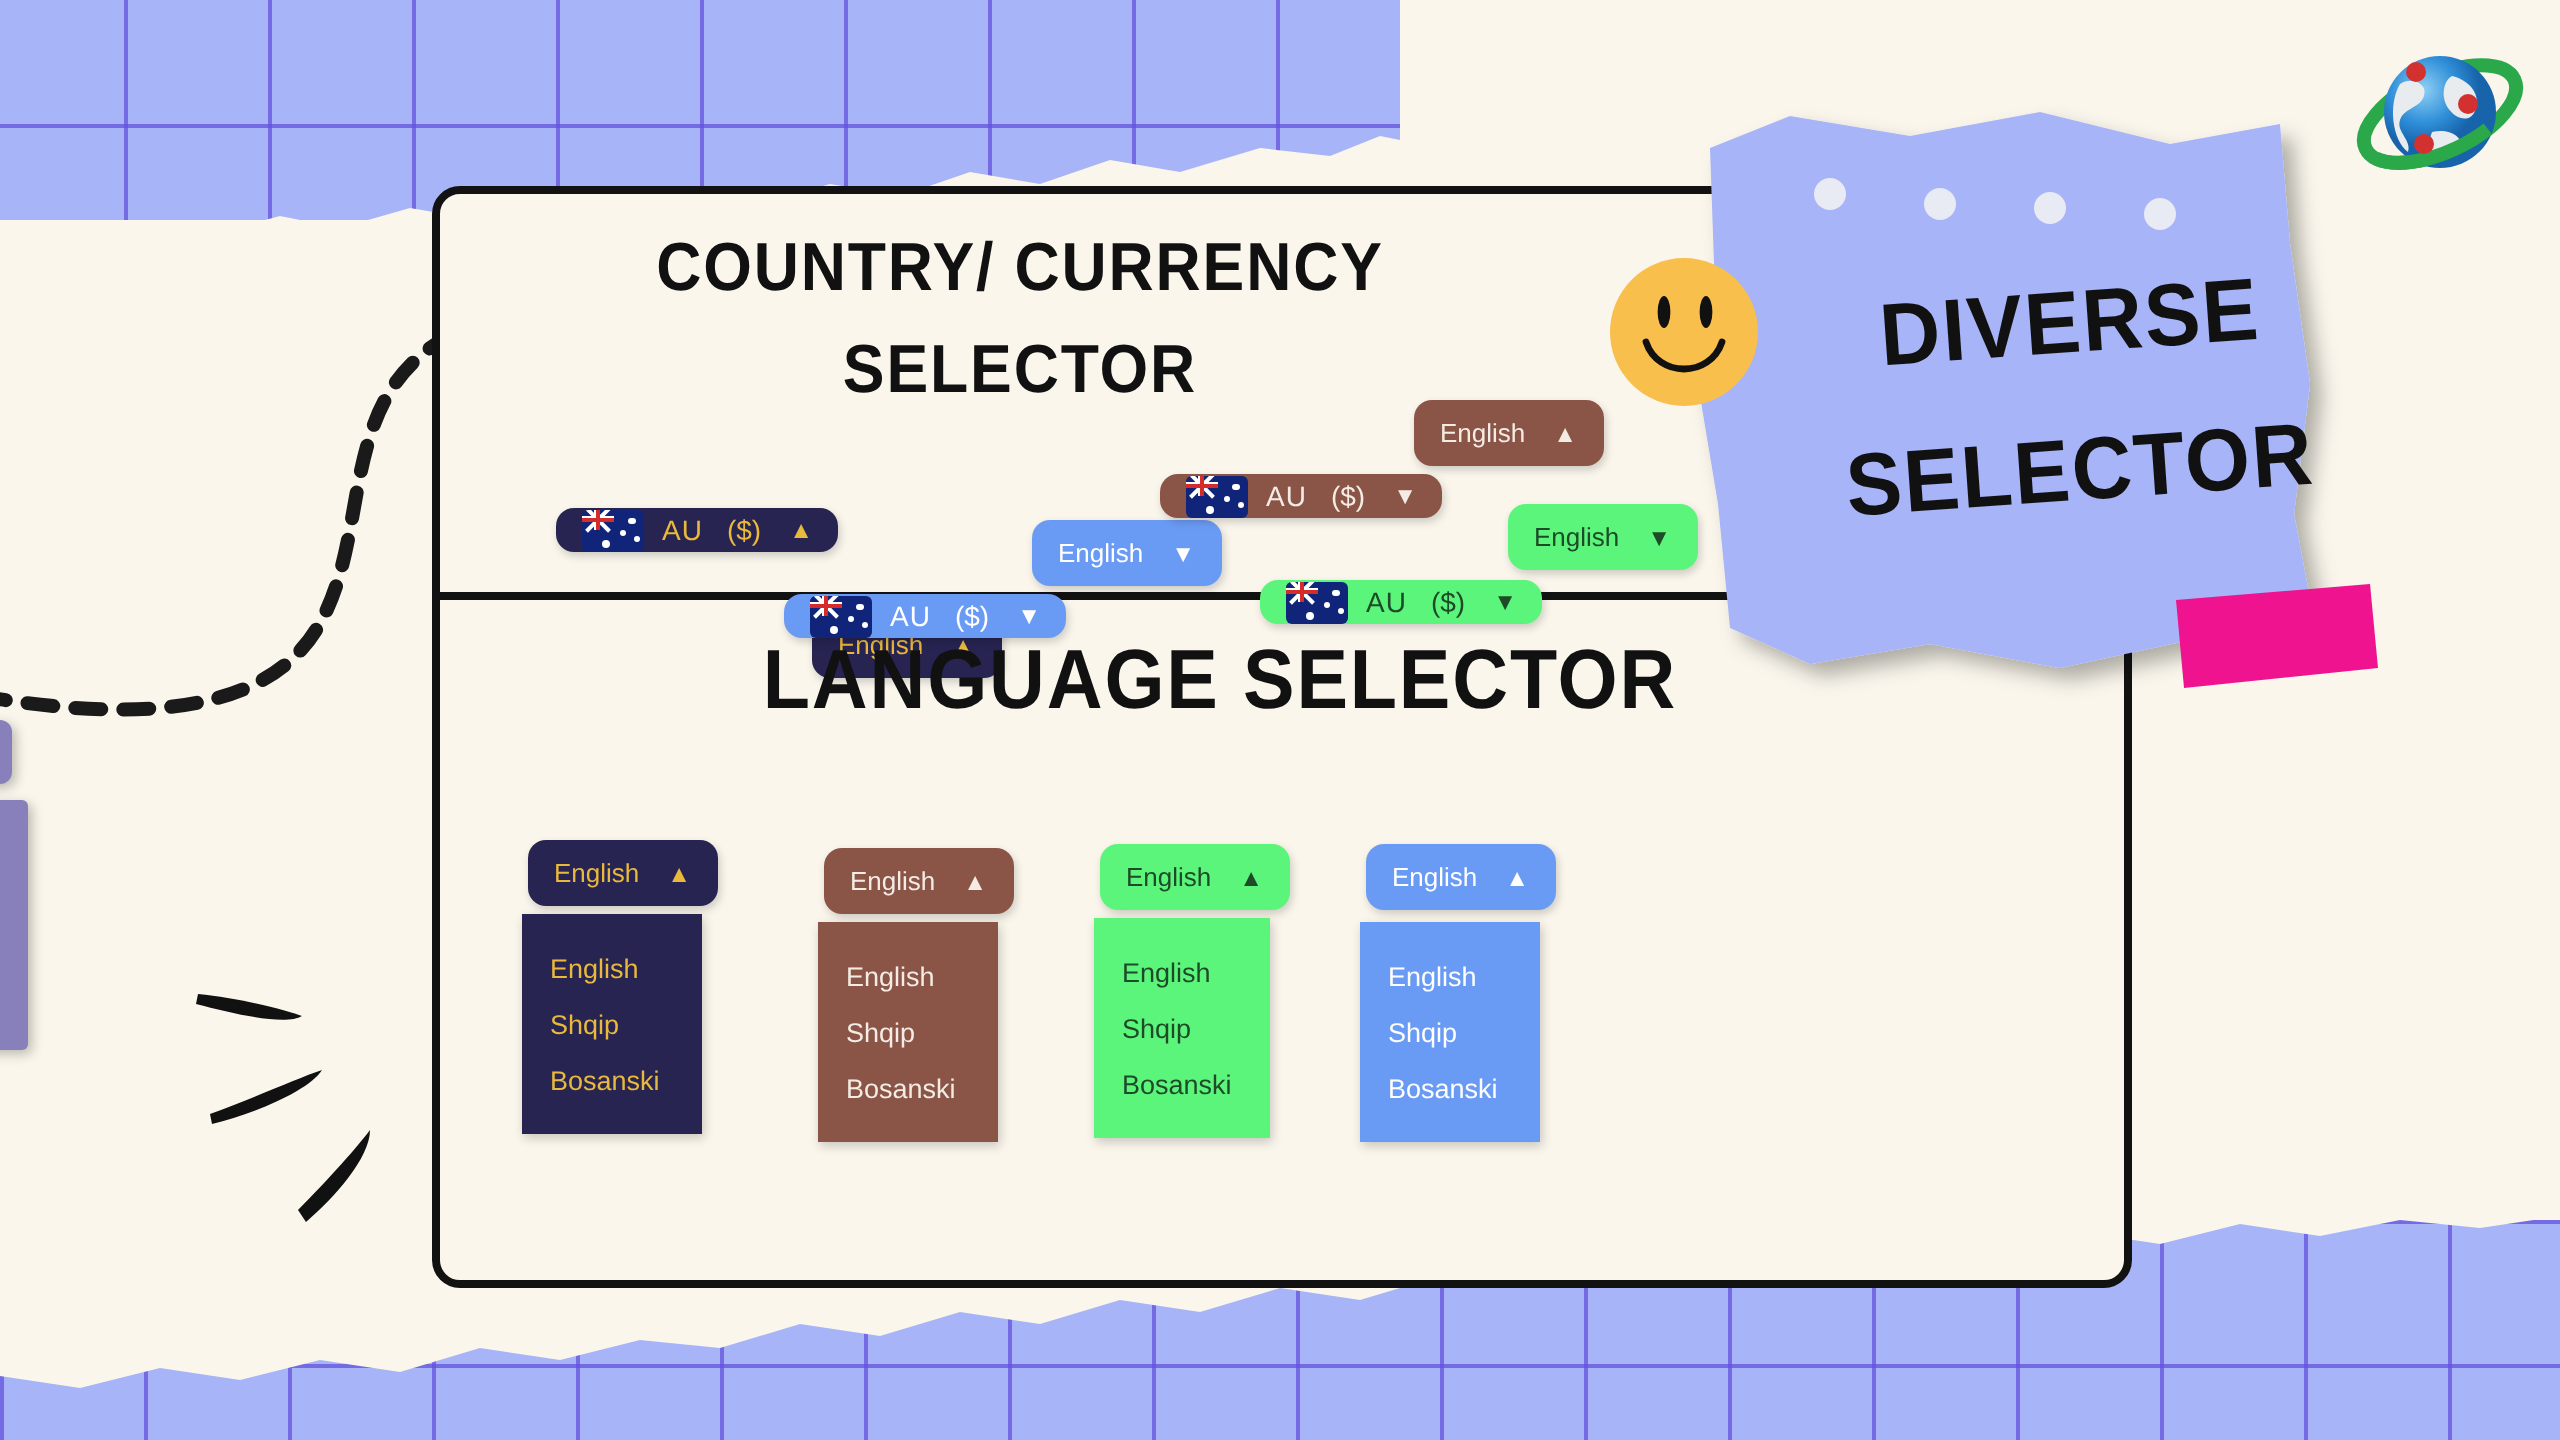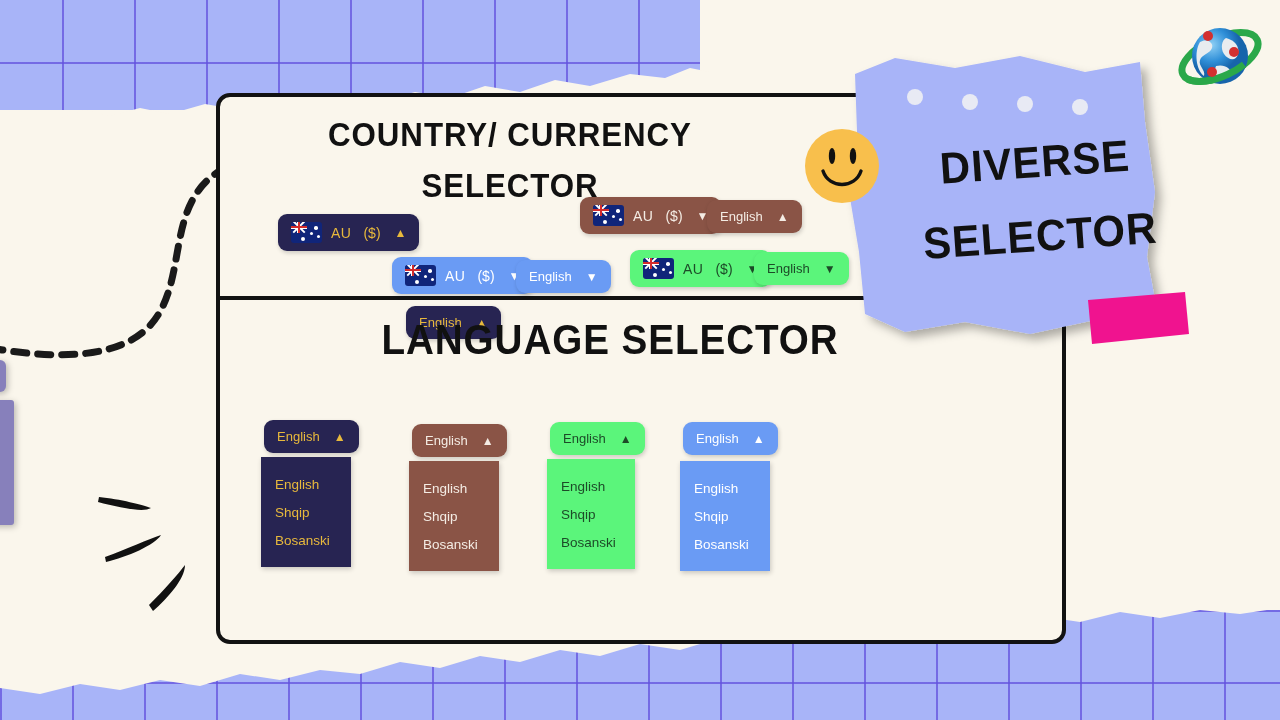--- a/index.html
+++ b/index.html
@@ -74,21 +74,21 @@
     display:flex; align-items:center;
     border-radius:9px;
     white-space:nowrap;
     box-shadow:1px 2px 4px rgba(0,0,0,.18);
   }
   .pill .flag { margin-right:9px; border-radius:3px; flex:0 0 auto; }
   .pill .code { font-size:14px; letter-spacing:.5px; }
   .pill .cur  { font-size:14px; margin-left:12px; }
   .pill .chev { font-size:12px; margin-left:14px; }
 
-  .cc-pill   { height:37px; padding:0 13px; }
+  .cc-pill   { height:22px; padding:0 13px;margin-top:40px; }
   .lang-pill { height:33px; padding:0 13px; font-size:13px; }
 
   
   .t-navy  { background:#272452; color:#e8b93c; }
   .t-blue  { background:#6a9bf4; color:#ffffff; }
   .t-brown { background:#8a5446; color:#f4ece4; }
   .t-green { background:#5bf57b; color:#1d4b28; }
 
   
   .flag { position:relative; overflow:hidden; background:#10257a; }

